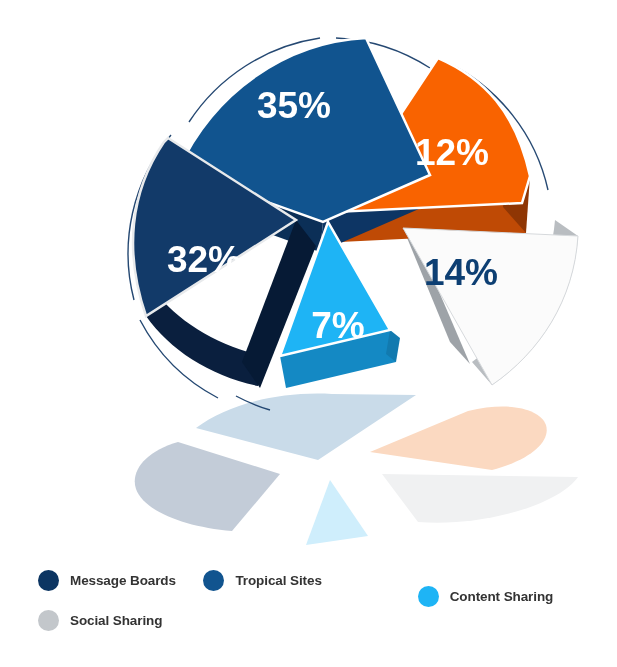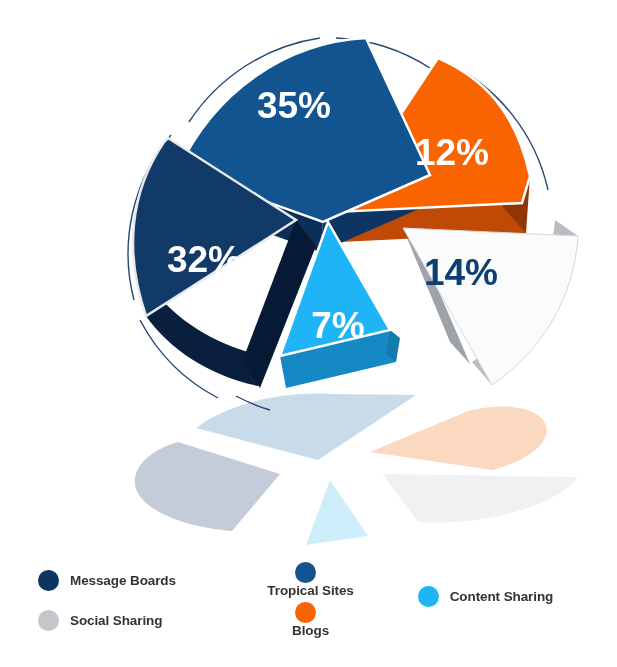--- a/index.html
+++ b/index.html
@@ -19,21 +19,21 @@
   .legend-row{
     display:flex;align-items:center;
     height:40px;
     padding-left:38px;
     box-sizing:border-box;
   }
   .legend-item{
     display:flex;align-items:center;
   }
   .legend-item.col1{width:166px;text-align:center;}
-  .legend-item.col2{width:215px;flex-direction:column;}
+  .legend-item.col2{width:215px;}
   .legend-item.col3{width:200px;margin-top:32px;}
   .legend-dot{
     width:21px;height:21px;border-radius:50%;
     flex:0 0 auto;margin-right:11px;
   }
   .legend-label{
     font-size:13.5px;
     font-weight:bold;
     color:#333333;
     letter-spacing:-0.1px;
@@ -162,20 +162,16 @@
       <span class="legend-dot" style="background:#1eb4f5"></span>
       <span class="legend-label">Content Sharing</span>
     </div>
   </div>
 
   <div class="legend-row">
     <div class="legend-item col1">
       <span class="legend-dot" style="background:#c3c7cb"></span>
       <span class="legend-label">Social Sharing</span>
     </div>
-    <div class="legend-item col2">
-      <span class="legend-dot" style="background:#f96300"></span>
-      <span class="legend-label">Blogs</span>
-    </div>
     <div class="legend-item col3"></div>
   </div>
 
 </div>
 
 </body></html>

